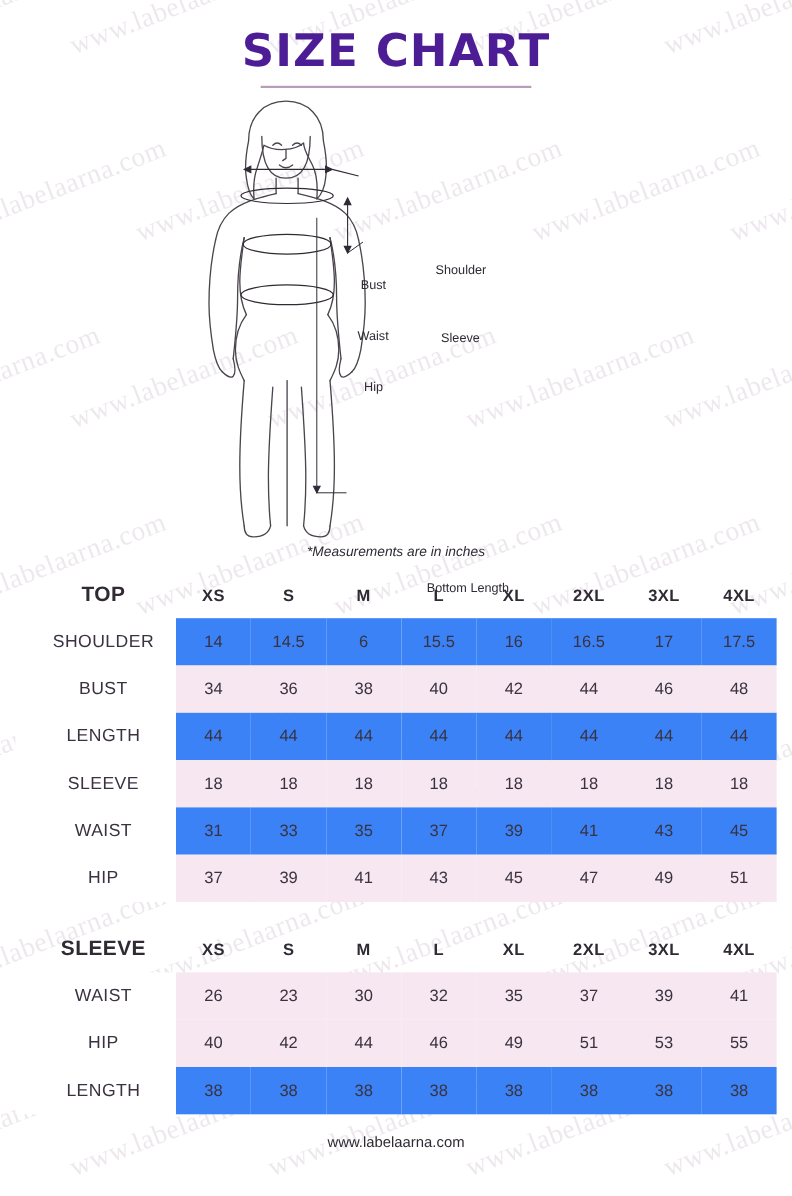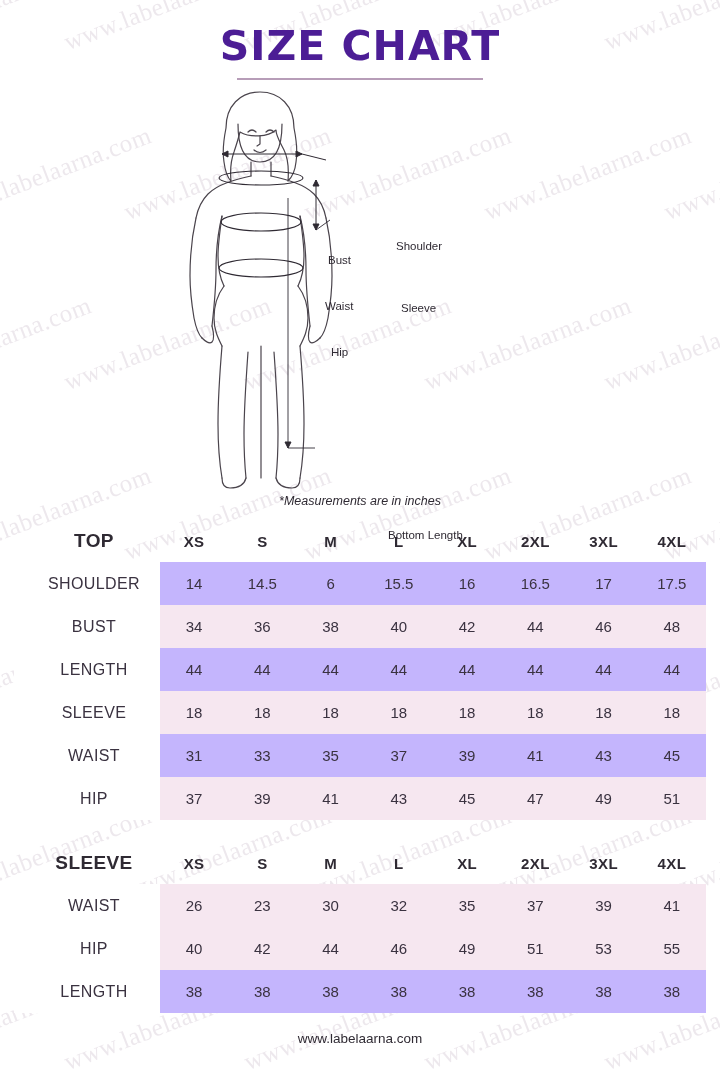--- a/index.html
+++ b/index.html
@@ -120,21 +120,21 @@
     font-weight: bold;
     font-size: 15px;
     color: #2f2a33;
     letter-spacing: 0.4px;
     background: transparent;
     height: 42px;
   }
   table.size-table thead th.row-head {
     font-size: 19px;
   }
-  tr.band-grey td.val { background: #c4b5fd; }
+  tr.band-grey td.val { background: #3b82f6; }
   tr.band-pink td.val { background: #f6e7f0; }
   tr td.row-head { background: #ffffff; }
 
   #gap { height: 22px; }
 
   
   #footer {
     position: relative;
     z-index: 10;
     text-align: center;

